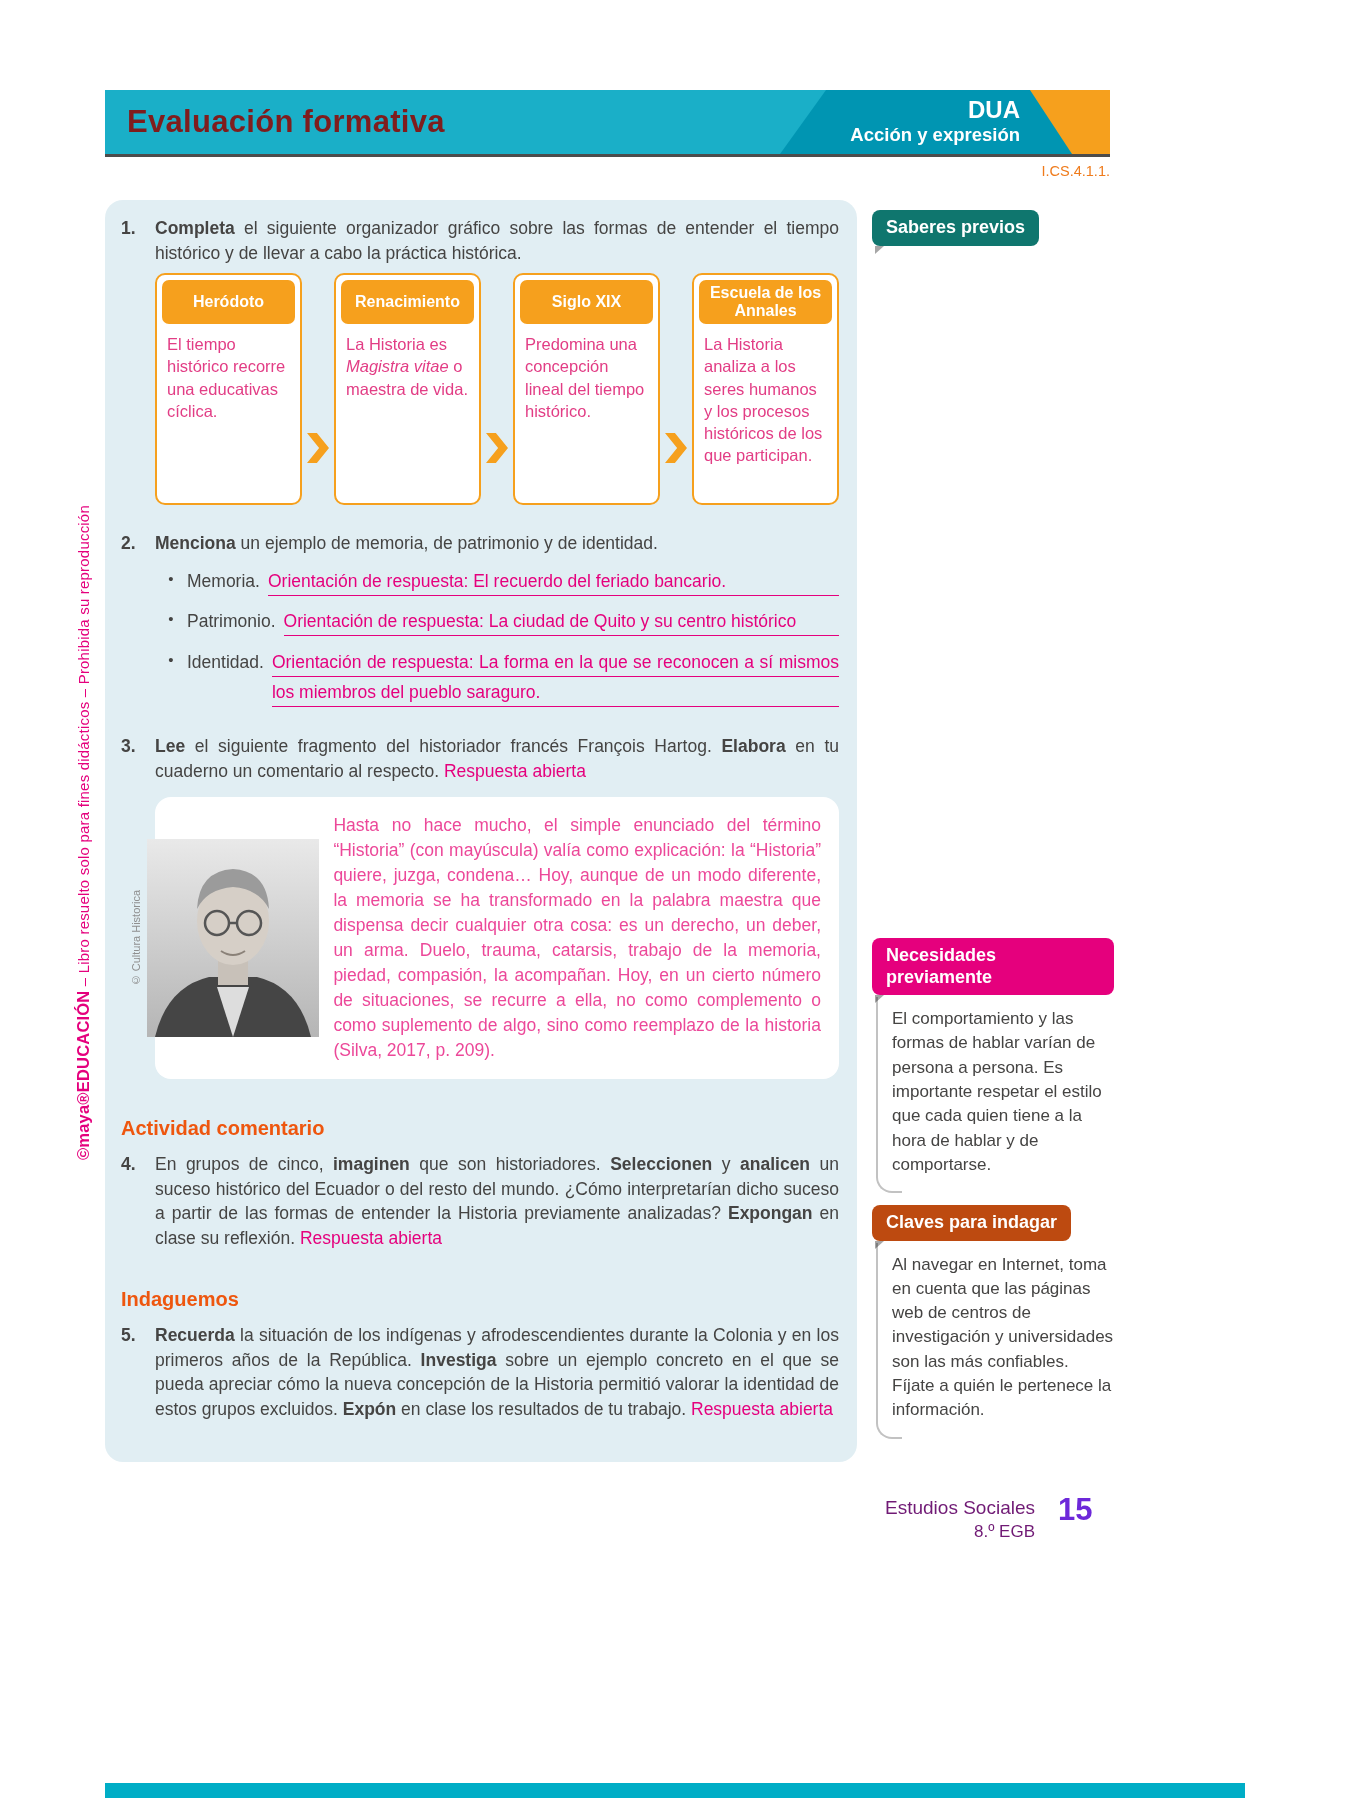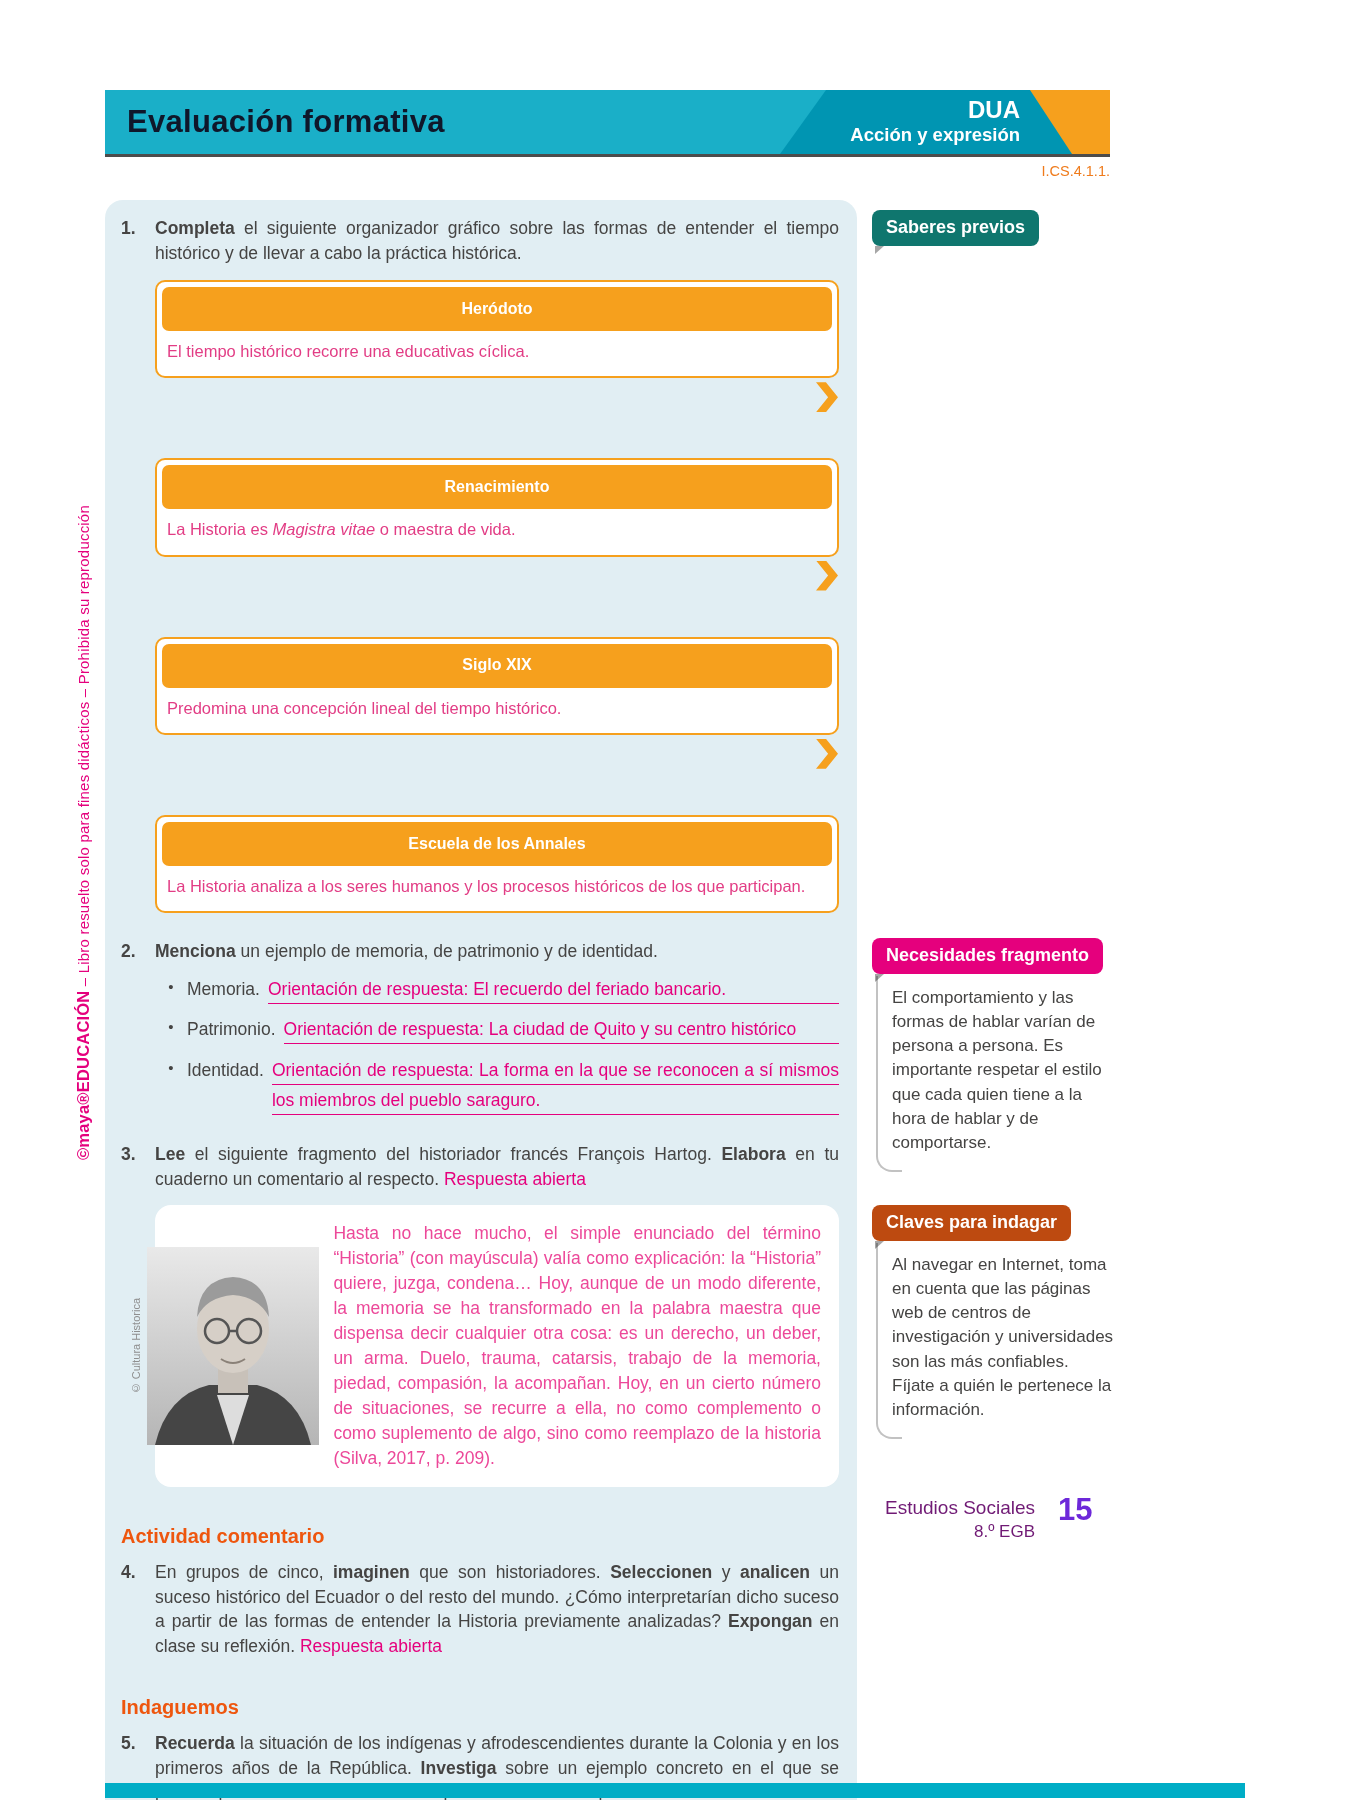--- a/index.html
+++ b/index.html
@@ -8,21 +8,21 @@
   .page { position:relative; width:1350px; height:1800px; background:#fff; overflow:hidden; }
 
   .b { font-weight:bold; }
   .i { font-style:italic; }
   .pink { color:#e5007d; }
 
   
   .banner { position:absolute; left:105px; top:90px; width:1005px; height:64px; background:#1aafc8; }
   .banner-underline { position:absolute; left:105px; top:154px; width:1005px; height:3px; background:#4c4c4c; }
   .banner-title { position:absolute; left:22px; top:50%; transform:translateY(-50%);
-                  font-size:31px; font-weight:bold; color:#0f172a; letter-spacing:.3px; }
+                  font-size:31px; font-weight:bold; color:#7f1d1d; letter-spacing:.3px; }
   .dua-bg { position:absolute; right:0; top:0; width:330px; height:100%; background:#0095b2;
             clip-path:polygon(46px 0, 100% 0, 100% 100%, 0 100%); }
   .orange-corner { position:absolute; right:0; top:0; width:80px; height:100%; background:#f6a01d;
                    clip-path:polygon(0 0, 100% 0, 100% 100%, 42px 100%); }
   .dua-text { position:absolute; right:90px; top:6px; text-align:right; color:#fff; line-height:1.18; z-index:3; }
   .dua-title { font-size:24px; font-weight:bold; }
   .dua-sub { font-size:18.5px; font-weight:bold; }
   .std-code { position:absolute; right:240px; top:163px; font-size:14.5px; color:#ef7b1c; }
 
   
@@ -33,21 +33,21 @@
 
   
   .main-box { position:absolute; left:105px; top:200px; width:752px; min-height:1262px;
               background:#e1eef3; border-radius:18px; padding:16px 18px 26px 16px; }
   .item { display:grid; grid-template-columns:34px 1fr; font-size:17.5px; line-height:1.4; color:#454443; }
   .item .num { font-weight:bold; }
   .item .body { text-align:justify; }
   .mt26 { margin-top:26px; }
 
   
-  .organizer { display:flex; gap:4px; margin-top:15px; min-height:232px; text-align:left;flex-direction:column; }
+  .organizer { display:flex; gap:4px; margin-top:8px; min-height:232px; text-align:left; }
   .obox { flex:1; background:#fff; border:2.5px solid #f6a01d; border-radius:10px; padding:5px;
           display:flex; flex-direction:column; }
   .obox-header { background:#f6a01d; border-radius:7px; color:#fff; font-weight:bold; font-size:16px;
                  text-align:center; display:flex; align-items:center; justify-content:center;
                  min-height:44px; padding:2px 4px; line-height:1.15; }
   .obox-body { padding:9px 5px; font-size:16.5px; line-height:1.35; color:#e23d85; }
   .oarrow { width:22px; min-width:22px; height:30px; background:#f6a01d; align-self:flex-end;
             margin:0 1px 42px; clip-path:polygon(0 0, 45% 0, 100% 50%, 45% 100%, 0 100%, 55% 50%); }
 
   
@@ -217,21 +217,21 @@
         <p><span class="b">Recuerda</span><span> la situación de los indígenas y afrodescendientes durante la Colonia y en los primeros años de la República. </span><span class="b">Investiga</span><span> sobre un ejemplo concreto en el que se pueda apreciar cómo la nueva concepción de la Historia permitió valorar la identidad de estos grupos excluidos. </span><span class="b">Expón</span><span> en clase los resultados de tu trabajo.  </span><span class="pink">Respuesta abierta</span></p>
       </div>
     </div>
 
   </div>
 
   <div class="side-box sb-gold" id="sb1">
     <div class="side-header">Saberes previos</div>
   </div>
   <div class="side-box sb-pink" id="sb2">
-    <div class="side-header">Necesidades fragmento</div>
+    <div class="side-header">Necesidades previamente</div>
     <div class="side-body">El comportamiento y las formas de hablar varían de persona a persona. Es importante respetar el estilo que cada quien tiene a la hora de hablar y de comportarse.</div>
   </div>
   <div class="side-box sb-brick" id="sb3">
     <div class="side-header">Claves para indagar</div>
     <div class="side-body">Al navegar en Internet, toma en cuenta que las páginas web de centros de investigación y universidades son las más confiables. Fíjate a quién le pertenece la información.</div>
   </div>
 
   <div class="footer-meta">
     <div class="footer-subject">Estudios Sociales</div>
     <div class="footer-grade">8.º EGB</div>

